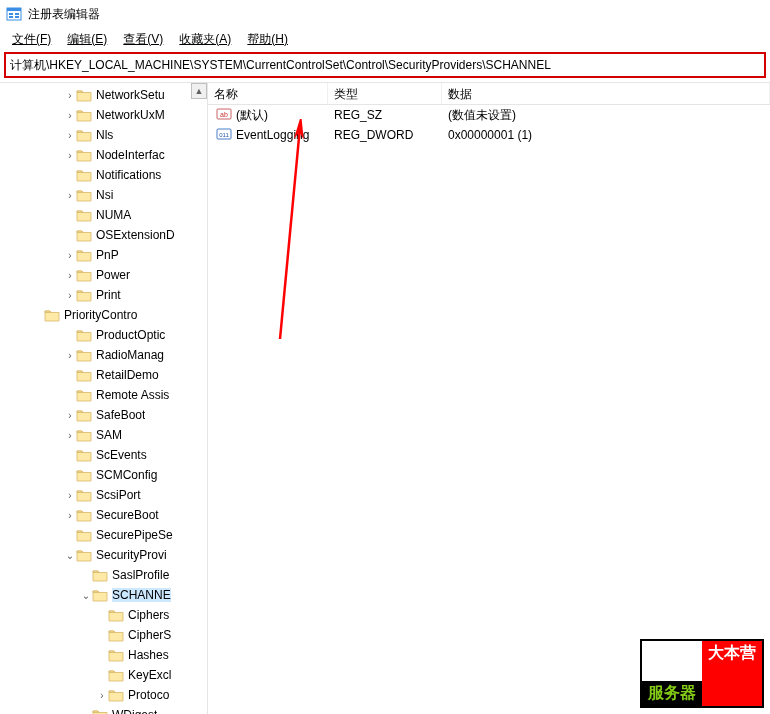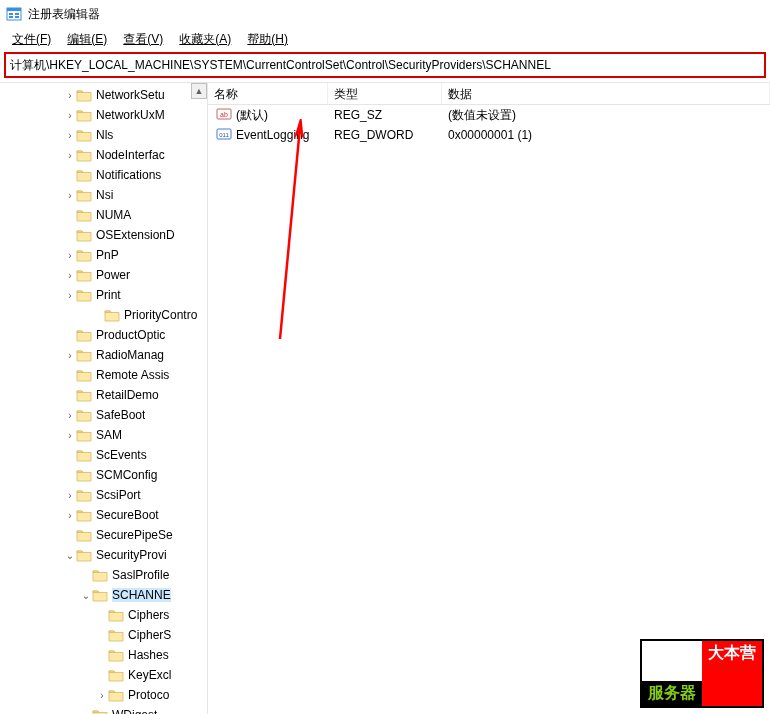--- a/index.html
+++ b/index.html
@@ -272,21 +272,21 @@
         <span class="tree-label">Power</span>
       </div>
       <div class="tree-row" style="padding-left: 64px;">
         <span class="tree-toggle">›</span>
         <svg class="tree-folder" viewBox="0 0 16 14">
           <path d="M1 3 L6 3 L7.5 4.5 L15 4.5 L15 13 L1 13 Z" fill="#ffe9a6" stroke="#d6b86a" stroke-width="0.8"></path>
           <path d="M1 3 L6 3 L7.5 4.5 L1 4.5 Z" fill="#f7da8e" stroke="#d6b86a" stroke-width="0.8"></path>
         </svg>
         <span class="tree-label">Print</span>
       </div>
-      <div class="tree-row" style="padding-left: 92px;">
+      <div class="tree-row" style="padding-left: 32px;">
         <span class="tree-toggle"></span>
         <svg class="tree-folder" viewBox="0 0 16 14">
           <path d="M1 3 L6 3 L7.5 4.5 L15 4.5 L15 13 L1 13 Z" fill="#ffe9a6" stroke="#d6b86a" stroke-width="0.8"></path>
           <path d="M1 3 L6 3 L7.5 4.5 L1 4.5 Z" fill="#f7da8e" stroke="#d6b86a" stroke-width="0.8"></path>
         </svg>
         <span class="tree-label">PriorityContro</span>
       </div>
       <div class="tree-row" style="padding-left: 64px;">
         <span class="tree-toggle"></span>
         <svg class="tree-folder" viewBox="0 0 16 14">
@@ -302,29 +302,29 @@
           <path d="M1 3 L6 3 L7.5 4.5 L1 4.5 Z" fill="#f7da8e" stroke="#d6b86a" stroke-width="0.8"></path>
         </svg>
         <span class="tree-label">RadioManag</span>
       </div>
       <div class="tree-row" style="padding-left: 64px;">
         <span class="tree-toggle"></span>
         <svg class="tree-folder" viewBox="0 0 16 14">
           <path d="M1 3 L6 3 L7.5 4.5 L15 4.5 L15 13 L1 13 Z" fill="#ffe9a6" stroke="#d6b86a" stroke-width="0.8"></path>
           <path d="M1 3 L6 3 L7.5 4.5 L1 4.5 Z" fill="#f7da8e" stroke="#d6b86a" stroke-width="0.8"></path>
         </svg>
+        <span class="tree-label">RetailDemo</span>
+      </div>
+      <div class="tree-row" style="padding-left: 64px;">
+        <span class="tree-toggle"></span>
+        <svg class="tree-folder" viewBox="0 0 16 14">
+          <path d="M1 3 L6 3 L7.5 4.5 L15 4.5 L15 13 L1 13 Z" fill="#ffe9a6" stroke="#d6b86a" stroke-width="0.8"></path>
+          <path d="M1 3 L6 3 L7.5 4.5 L1 4.5 Z" fill="#f7da8e" stroke="#d6b86a" stroke-width="0.8"></path>
+        </svg>
         <span class="tree-label">Remote Assis</span>
-      </div>
-      <div class="tree-row" style="padding-left: 64px;">
-        <span class="tree-toggle"></span>
-        <svg class="tree-folder" viewBox="0 0 16 14">
-          <path d="M1 3 L6 3 L7.5 4.5 L15 4.5 L15 13 L1 13 Z" fill="#ffe9a6" stroke="#d6b86a" stroke-width="0.8"></path>
-          <path d="M1 3 L6 3 L7.5 4.5 L1 4.5 Z" fill="#f7da8e" stroke="#d6b86a" stroke-width="0.8"></path>
-        </svg>
-        <span class="tree-label">RetailDemo</span>
       </div>
       <div class="tree-row" style="padding-left: 64px;">
         <span class="tree-toggle">›</span>
         <svg class="tree-folder" viewBox="0 0 16 14">
           <path d="M1 3 L6 3 L7.5 4.5 L15 4.5 L15 13 L1 13 Z" fill="#ffe9a6" stroke="#d6b86a" stroke-width="0.8"></path>
           <path d="M1 3 L6 3 L7.5 4.5 L1 4.5 Z" fill="#f7da8e" stroke="#d6b86a" stroke-width="0.8"></path>
         </svg>
         <span class="tree-label">SafeBoot</span>
       </div>
       <div class="tree-row" style="padding-left: 64px;">

